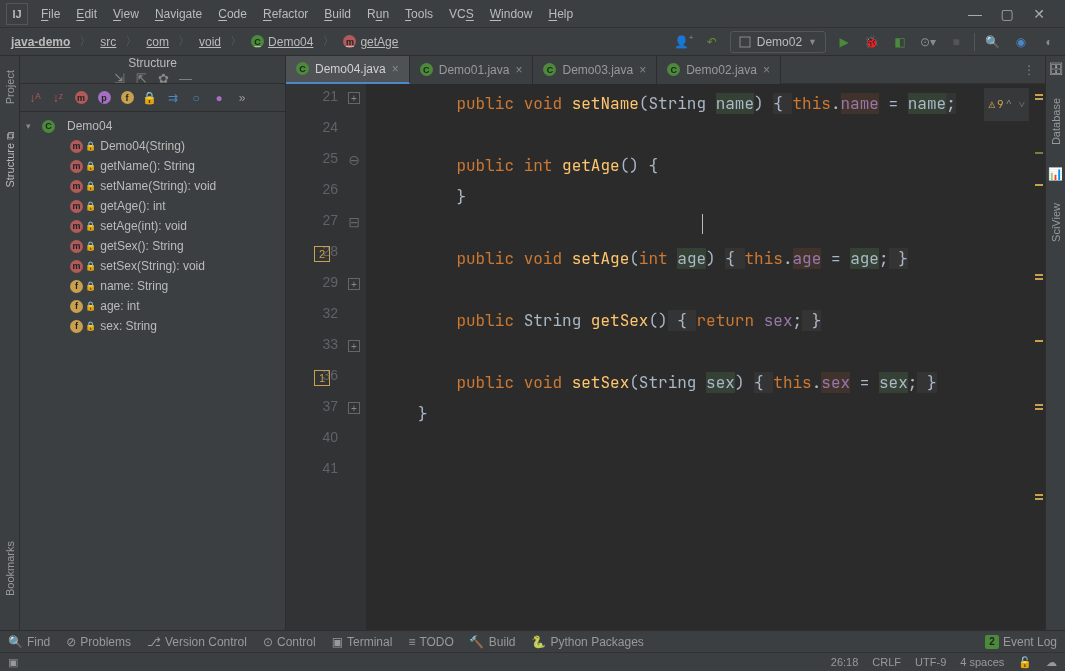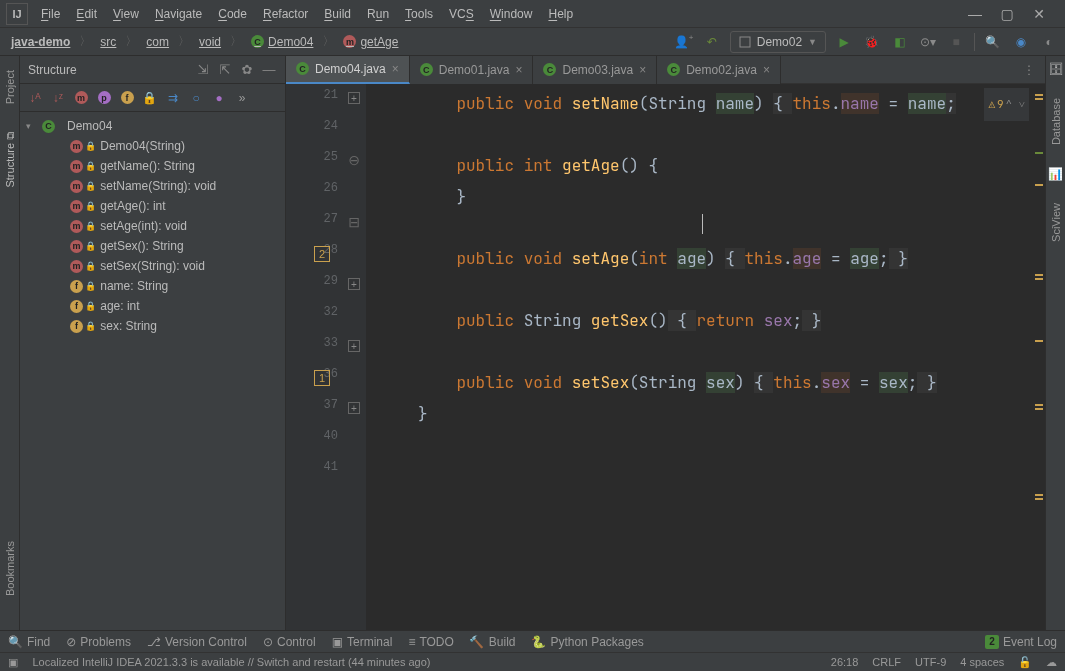--- a/index.html
+++ b/index.html
@@ -22,40 +22,40 @@
 .ic-p { width: 13px; height: 13px; border-radius: 50%; background: #a46ec4; color: #222; font-size: 9px; font-weight: bold; display: inline-flex; align-items: center; justify-content: center; }
 .nav-tools { display: flex; align-items: center; gap: 8px; }
 .nav-tool { width: 20px; height: 20px; display: flex; align-items: center; justify-content: center; color: #8a8a8a; cursor: pointer; }
 .run-cfg { height: 22px; border: 1px solid #555; border-radius: 3px; display: flex; align-items: center; padding: 0 8px; gap: 6px; color: #bbb; background:#3c3f41; cursor:pointer;}
 .main { display: flex; height: 574px; }
 .left-rail { width: 20px; background: #3c3f41; border-right: 1px solid #2d2d2d; display: flex; flex-direction: column; align-items: center; padding-top: 10px; gap: 20px; }
 .rail-label { writing-mode: vertical-rl; transform: rotate(180deg); color: #999; font-size: 11px; cursor: pointer; padding: 4px 0;}
 .rail-label.active { color: #bbb; }
 .rail-ic { width: 14px; height: 14px; }
 .structure-panel { width: 266px; background: #3c3f41; border-right: 1px solid #2d2d2d; display: flex; flex-direction: column; }
-.panel-header { height: 28px; display: flex; align-items: center; padding: 0 8px; border-bottom: 1px solid #2d2d2d; }
+.panel-header { height: 28px; display: flex; align-items: center; padding: 0 8px; border-bottom: 1px solid #2d2d2d; flex-direction: column; }
 .panel-title { flex: 1; color: #bbb; font-size: 12px; }
 .panel-btns { display: flex; gap: 6px; }
 .panel-btn { width: 16px; height: 16px; color: #888; cursor: pointer; display: flex; align-items: center; justify-content: center; font-size: 13px; }
 .panel-toolbar { height: 28px; display: flex; align-items: center; padding: 0 6px; gap: 5px; border-bottom: 1px solid #2d2d2d; }
 .tool-ic { width: 18px; height: 18px; display: flex; align-items: center; justify-content: center; color: #999; cursor: pointer; font-size: 12px; }
 .tree { padding: 4px 0; overflow: auto; flex: 1; }
 .tree-row { display: flex; align-items: center; padding: 2px 6px; gap: 4px; cursor: pointer; height: 20px; }
 .tree-indent { width: 18px; }
 .tree-expand { width: 12px; color: #888; font-size: 9px; }
 .tree-label { color: #bbb; font-size: 12px; }
 .tree-row .lock{ font-size:9px; color:#888; margin-left:-2px;}
 .editor-area { flex: 1; display: flex; flex-direction: column; background: #2b2b2b; }
 .tabs { height: 28px; background: #3c3f41; display: flex; align-items: center; border-bottom: 1px solid #323232; }
 .tab { height: 28px; display: flex; align-items: center; padding: 0 10px; gap: 6px; background: #3c3f41; color: #999; cursor: pointer; border-right: 1px solid #2d2d2d; }
 .tab.active { background: #4e5254; color: #d0d0d0; border-bottom: 2px solid #4a88c7; }
 .tab-close { color: #888; font-size: 12px; cursor: pointer; }
 .tab-more { margin-left: auto; padding: 0 10px; color: #888; cursor: pointer; }
 .editor-body { flex: 1; display: flex; position: relative; }
-.gutter { width: 60px; background: #313335; color: #606366; text-align: right; padding: 4px 8px 0 0; font-family: Liberation Mono, monospace; font-size: 12px; user-select: none; }
+.gutter { width: 60px; background: #313335; color: #606366; text-align: right; padding: 4px 8px 0 0; font-family: Liberation Sans, sans-serif; font-size: 14px; user-select: none; }
 .gutter-line { height: 31px; position: relative; }
 .fold-bar { width: 20px; background: #313335; position: relative; }
 .fold-mark { position: absolute; width: 12px; height: 12px; border: 1px solid #666; color: #888; font-size: 10px; display: flex; align-items: center; justify-content: center; left: 2px; cursor:pointer; }
 .box-num { position: absolute; width: 16px; height: 16px; border: 1px solid #c9a04e; color: #c9a04e; font-size: 11px; display: flex; align-items: center; justify-content: center; left: -32px; }
 .code { flex: 1; padding: 4px 8px 0 8px; font-family: "JetBrains Mono", Consolas, monospace; font-size: 16px; line-height: 31px; color: #a9b7c6; position: relative; overflow: hidden; }
 .code-line { white-space: pre; height: 31px; margin-left: 44px; }
 .current-line { background: #323232; }
 .kw { color: #cc7832; }
 .ty { color: #a9b7c6; }
 .fn { color: #ffc66d; }
@@ -371,21 +371,20 @@
   <div class="bottom-item">🐍 <span>Python Packages</span></div>
   <div class="bottom-spacer"></div>
   <div class="bottom-item">
       <span class="ev-badge">2</span> 
       <span>Event Log</span>
     </div>
 </div>
 
 <div class="status-bar">
   <span>▣</span>
-  <span>Localized IntelliJ IDEA 2021.3.3 is available // Switch and restart (44 minutes ago)</span>
   <div class="status-spacer"></div>
   <span>26:18</span>
   <span>CRLF</span>
   <span>UTF-9</span>
   <span>4 spaces</span>
   <span>🔓</span>
   <span>☁</span>
 </div>
 
 </body></html>

